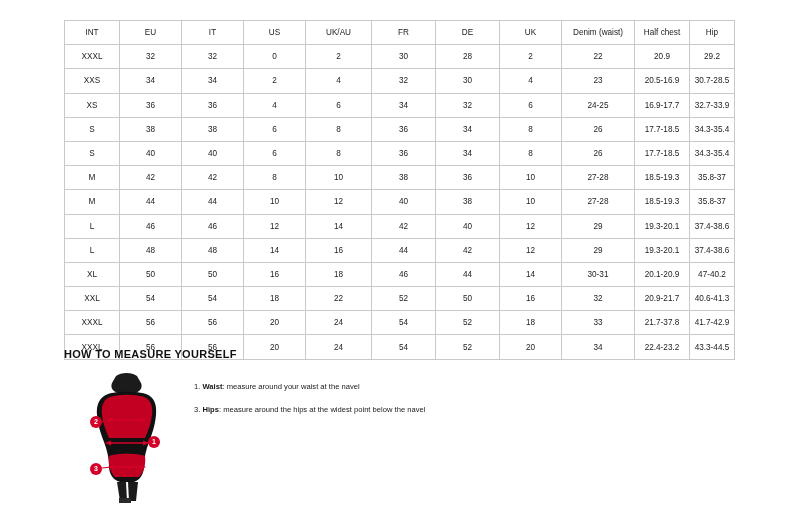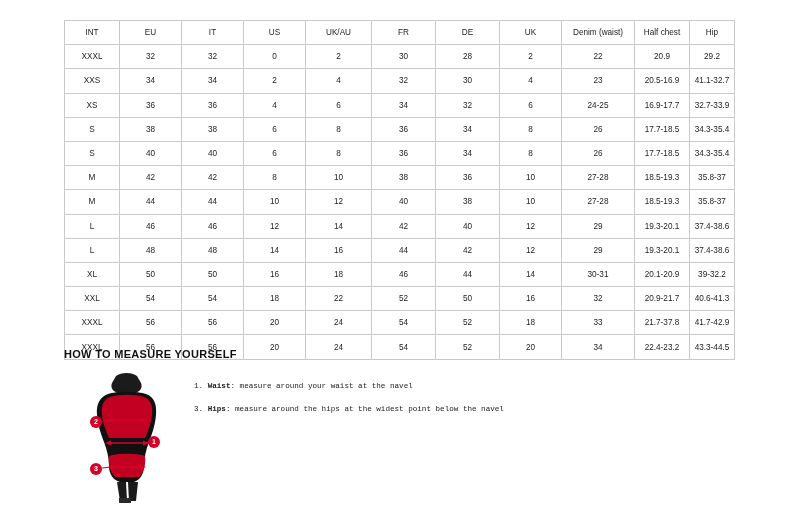--- a/index.html
+++ b/index.html
@@ -85,21 +85,20 @@
   }
   .figure-box {
     position: relative;
     width: 118px;
     height: 135px;
     flex: 0 0 118px;
   }
   .notes {
     margin-left: 12px;
     padding-top: 12px;
-    font-family: Liberation Mono, monospace;
   }
   .note {
     font-size: 7.6px;
     color: #1a1a1a;
     margin-bottom: 14px;
     line-height: 1.2;
   }
   .note b { font-weight: bold; }
 
   .badge {
@@ -173,21 +172,21 @@
             <td>XXS</td>
             <td>34</td>
             <td>34</td>
             <td>2</td>
             <td>4</td>
             <td>32</td>
             <td>30</td>
             <td>4</td>
             <td>23</td>
             <td class="left-col">20.5-16.9</td>
-            <td class="left-col">41.1-32.7</td>
+            <td class="left-col">30.7-28.5</td>
           </tr>
           <tr>
             <td>XS</td>
             <td>36</td>
             <td>36</td>
             <td>4</td>
             <td>6</td>
             <td>34</td>
             <td>32</td>
             <td>6</td>
@@ -277,21 +276,21 @@
             <td>XL</td>
             <td>50</td>
             <td>50</td>
             <td>16</td>
             <td>18</td>
             <td>46</td>
             <td>44</td>
             <td>14</td>
             <td>30-31</td>
             <td class="left-col">20.1-20.9</td>
-            <td class="left-col">39-32.2</td>
+            <td class="left-col">47-40.2</td>
           </tr>
           <tr>
             <td>XXL</td>
             <td>54</td>
             <td>54</td>
             <td>18</td>
             <td>22</td>
             <td>52</td>
             <td>50</td>
             <td>16</td>

